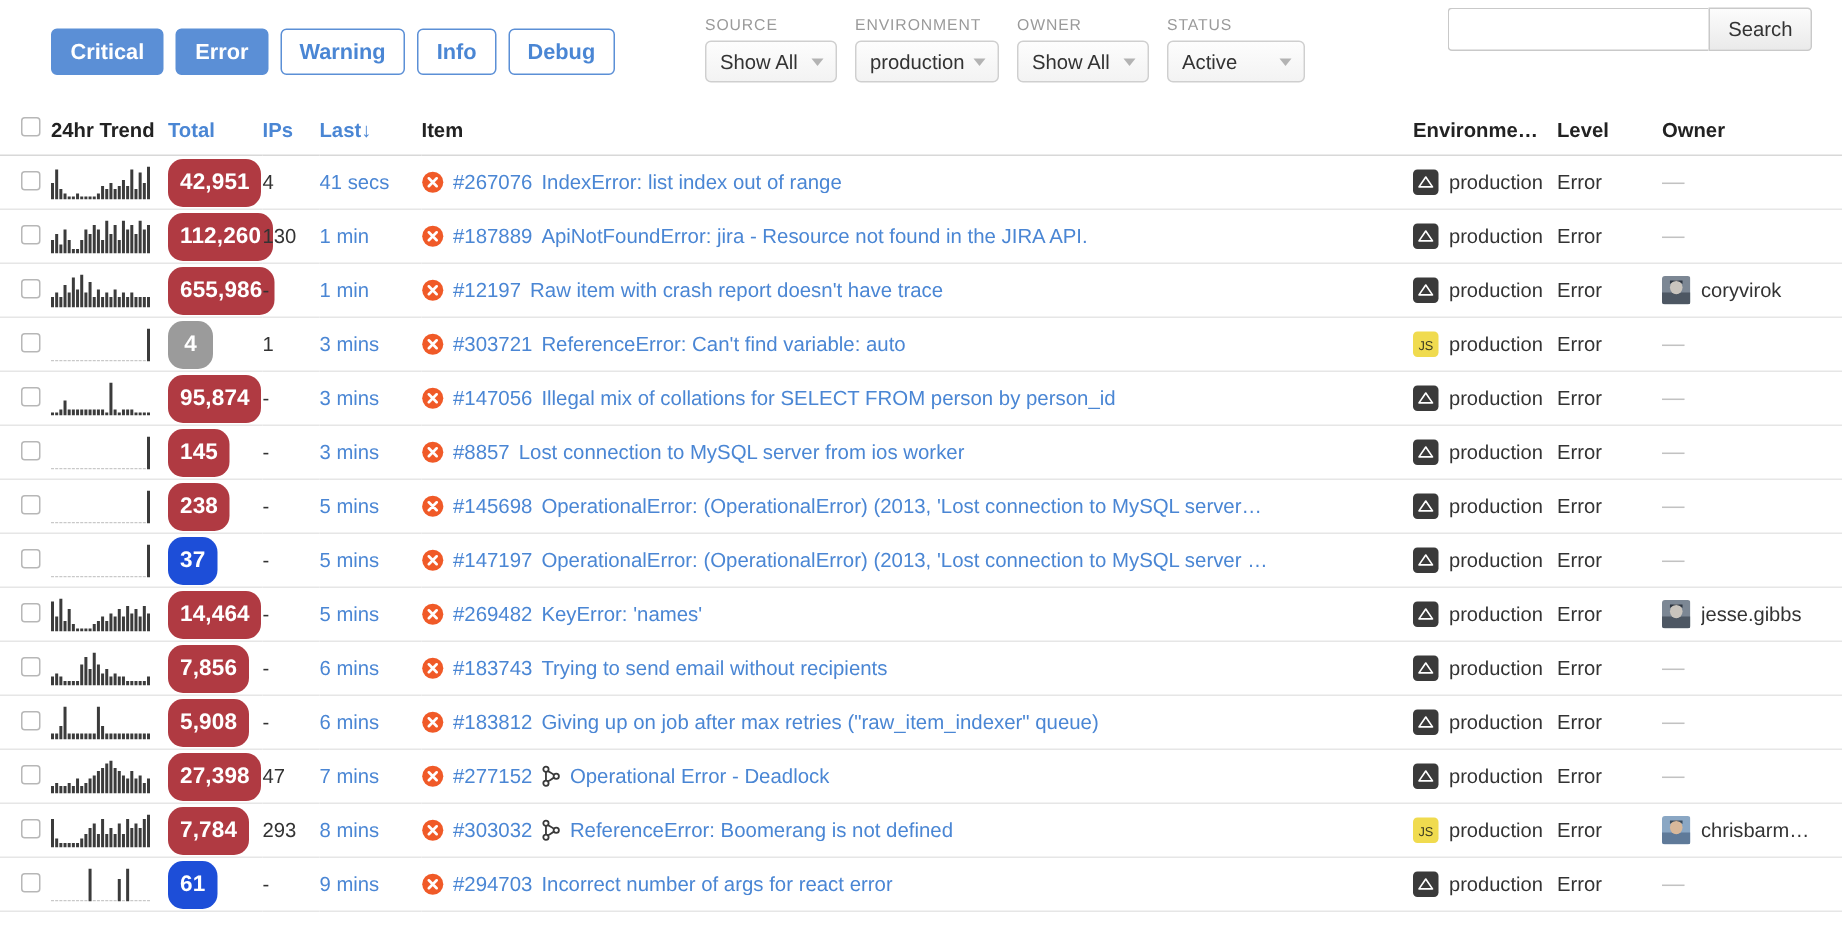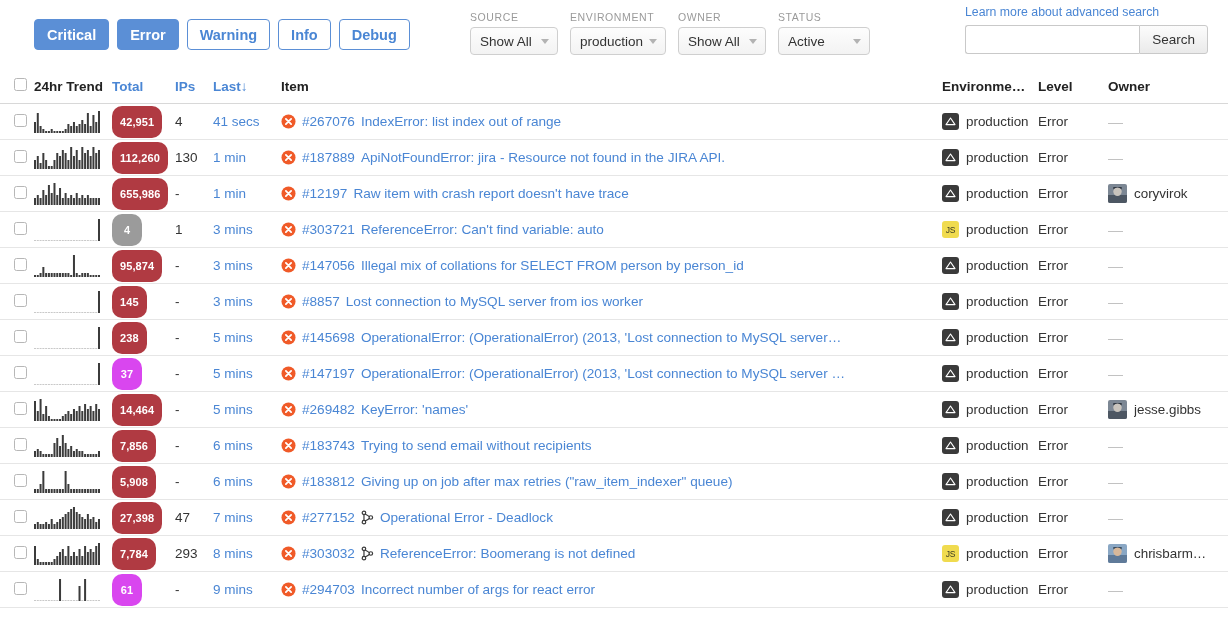--- a/index.html
+++ b/index.html
@@ -97,25 +97,25 @@
     background: #fff; display: inline-block; cursor: pointer;
   }
 
   
   .spark { display: block; }
 
   .badge {
     display: inline-flex; align-items: center; justify-content: center;
     min-width: 30px; height: 31px; padding: 16px 8px;
     border-radius: 10px; color: #fff;
-    font-size: 11px; font-weight: bold; letter-spacing: .1px;
+    font-size: 15px; font-weight: bold; letter-spacing: .1px;
   }
   .badge.red    { background: #b03a42; }
   .badge.gray   { background: #9b9b9b; }
-  .badge.orange { background: #d946ef; }
+  .badge.orange { background: #1d4ed8; }
 
   .lnk { color: #4a86d4; text-decoration: none; }
   .dash  { color: #9b9b9b; }
   .dashline { color: #c2c2c2; font-size: 15px; }
 
   .itemcell { display: flex; align-items: flex-start; gap: 6px; overflow: hidden; white-space: nowrap; padding-right: 8px; }
   .err-icon { flex: 0 0 auto; width: 15px; height: 15px; }
   .fork-icon { flex: 0 0 auto; width: 13px; height: 15px; }
   .itemtext { overflow: hidden; text-overflow: ellipsis; white-space: nowrap; font-size: 13.6px; }
 
@@ -170,21 +170,20 @@
         <div class="filter">
           <div class="flabel">STATUS</div>
           <div class="select w4">
             <span>Active</span>
             <span class="caret"></span>
           </div>
         </div>
       </div>
 
     <div class="searchwrap">
-      <a class="advlink" href="#">Learn more about advanced search</a>
       <div class="searchrow">
         <input class="searchinput" type="text" placeholder="" style="">
         <button class="searchbtn">Search</button>
       </div>
     </div>
   </div>
 
   <table class="items">
     <thead>
       <tr>

